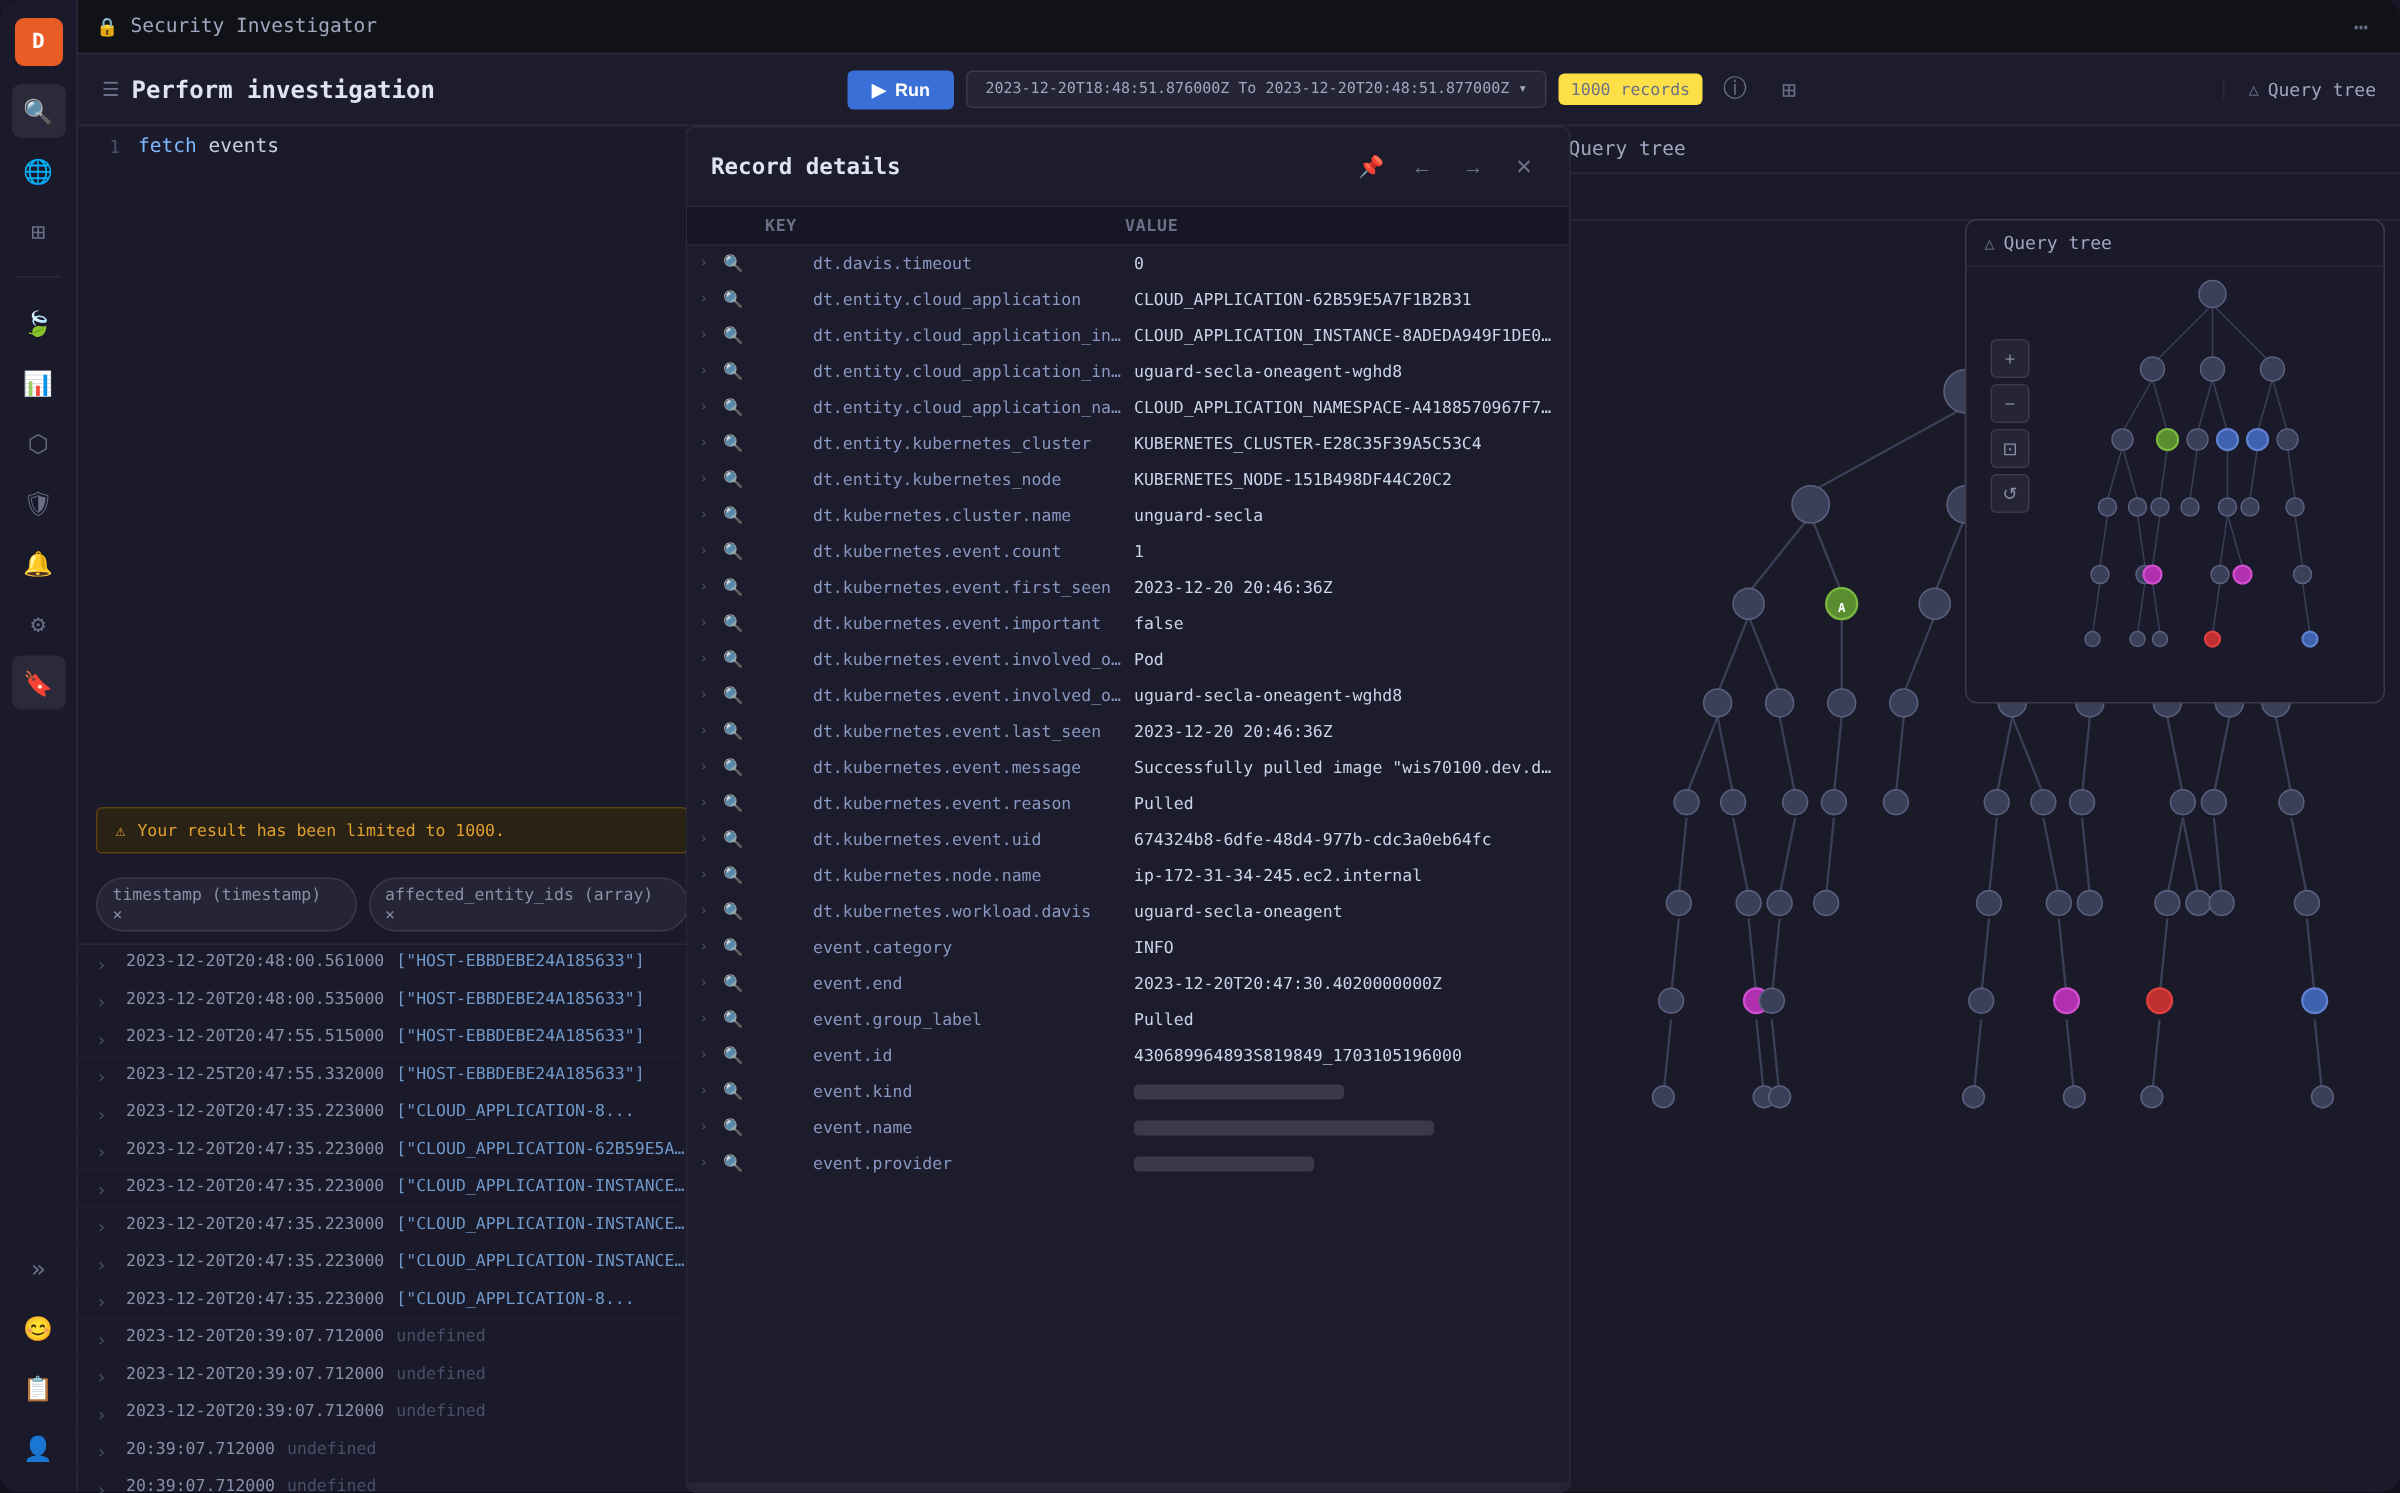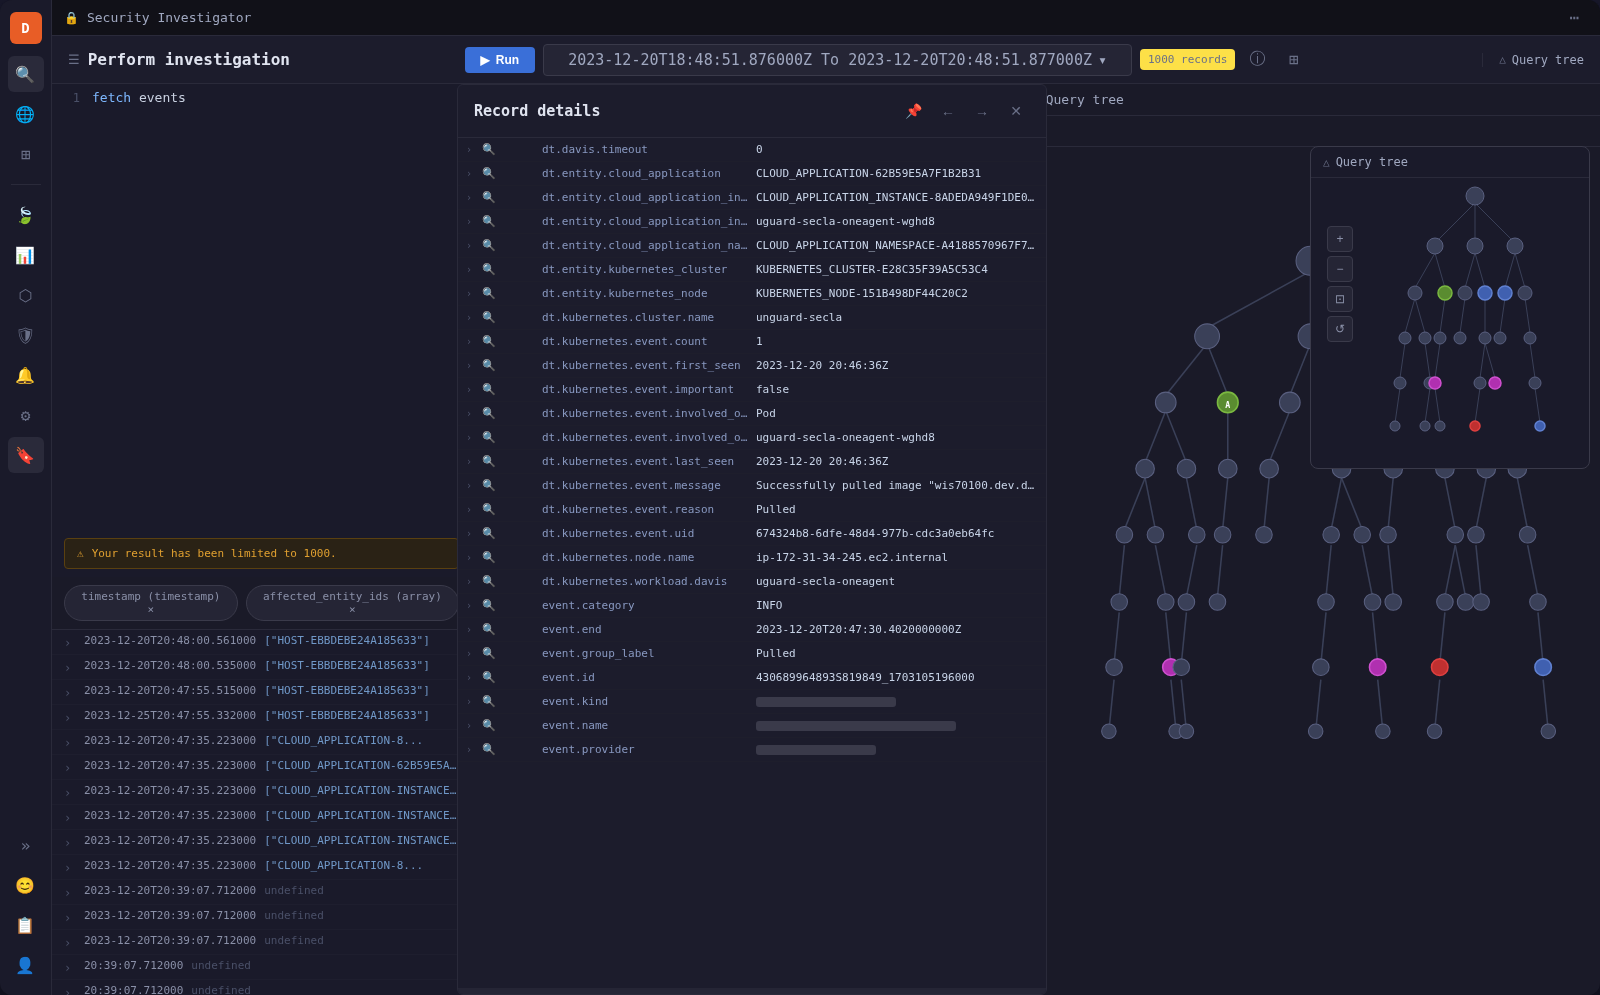--- a/index.html
+++ b/index.html
@@ -110,26 +110,26 @@
       border-radius: 4px;
       cursor: pointer;
       font-size: 12px;
       font-weight: 600;
     }
 
     .time-range-selector {
       display: flex;
       align-items: center;
       gap: 6px;
-      padding: 6px 24px;
+      padding: 6px 12px;
       background: #252535;
       border: 1px solid #3a3a4a;
       border-radius: 4px;
       cursor: pointer;
-      font-size: 15px;
+      font-size: 10px;
       color: #a0a8c0;
     }
 
     .records-badge {
       font-size: 11px;
       color: #6a7088;
       padding: 4px 8px;
       background: #fde047;
       border-radius: 4px;
     }
@@ -197,21 +197,20 @@
       flex-direction: column;
     }
 
     .results-header {
       display: flex;
       align-items: center;
       padding: 8px 12px;
       gap: 8px;
       border-bottom: 1px solid #2a2a3a;
       background: #1a1a28;
-      text-align: center;
     }
 
     .column-badge {
       display: flex;
       align-items: center;
       gap: 4px;
       padding: 4px 10px;
       background: #252535;
       border: 1px solid #3a3a4a;
       border-radius: 20px;
@@ -685,20 +684,25 @@
         <div class="panel-header">
           <span class="panel-title">Record details</span>
           <div class="panel-actions">
             <button class="panel-btn">📌</button>
             <button class="panel-btn">←</button>
             <button class="panel-btn">→</button>
             <button class="panel-btn">✕</button>
           </div>
         </div>
 
+        <div class="details-table-header">
+          <div style="width:36px;"></div>
+          <div class="details-col-key">Key</div>
+          <div class="details-col-value">Value</div>
+        </div>
 
         <div class="details-body">
 
           <div class="detail-row">
             <span class="detail-expand">›</span>
             <span class="detail-search-icon">🔍</span>
             <span class="detail-key">dt.davis.timeout</span>
             <span class="detail-value">0</span>
           </div>
           <div class="detail-row">

